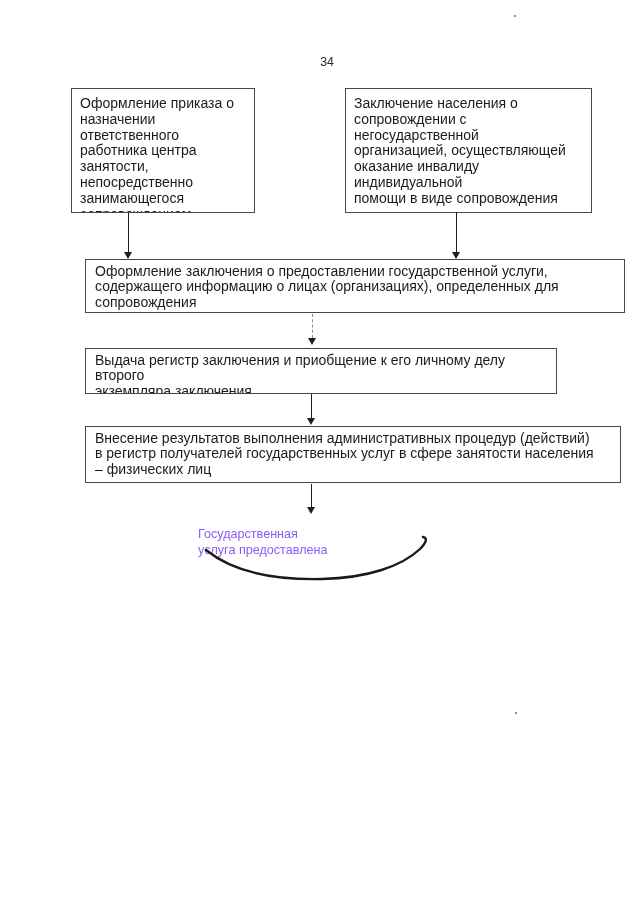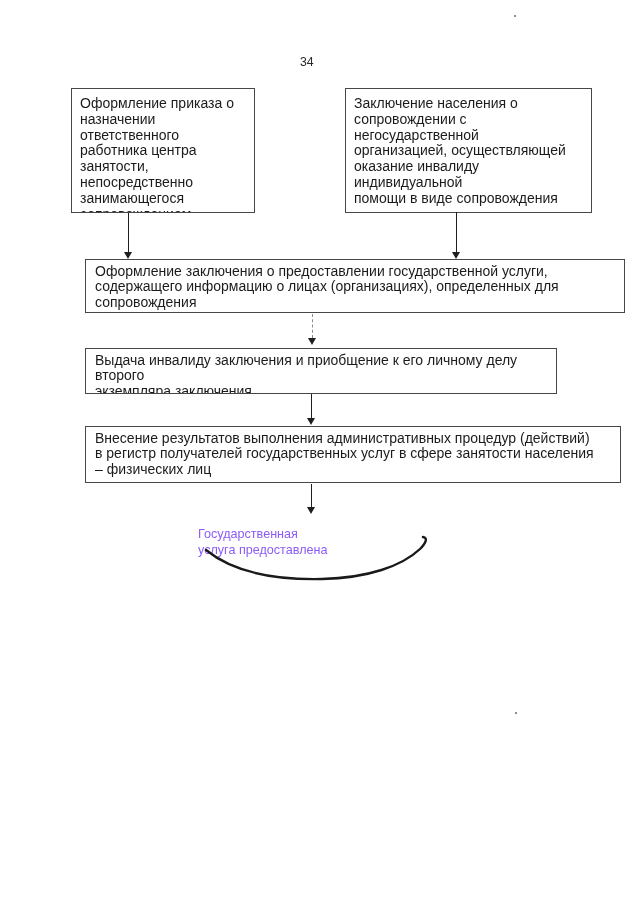--- a/index.html
+++ b/index.html
@@ -7,21 +7,21 @@
     position: relative;
     width: 640px;
     height: 905px;
     background: #ffffff;
     font-family: "Liberation Sans", sans-serif;
     overflow: hidden;
   }
   .page-number {
     position: absolute;
     left: 300px; top: 55px; width: 54px;
-    font-size: 12.3px; color: #2a2a2a; text-align: left;
+    font-size: 12.3px; color: #2a2a2a; text-align: center;
   }
   .box {
     position: absolute;
     box-sizing: border-box;
     border: 1.5px solid #474747;
     background: #ffffff;
     color: #1b1b1b;
     font-size: 14px;
     line-height: 15.8px;
     white-space: pre-line;
@@ -108,21 +108,21 @@
   <div class="vline arrow-r-line"></div>
   <div class="ahead arrow-r-head"></div>
 
   <div class="box wide-box box-a">Оформление заключения о предоставлении государственной услуги,
 содержащего информацию о лицах (организациях), определенных для
 сопровождения</div>
 
   <div class="dashline arrow-d-line"></div>
   <div class="ahead arrow-d-head"></div>
 
-  <div class="box wide-box box-b">Выдача инвалиду заключения и приобщение к его личному делу второго
+  <div class="box wide-box box-b">Выдача регистр заключения и приобщение к его личному делу второго
 экземпляра заключения</div>
 
   <div class="vline arrow-2-line"></div>
   <div class="ahead arrow-2-head"></div>
 
   <div class="box wide-box box-c">Внесение результатов выполнения административных процедур (действий)
 в регистр получателей государственных услуг в сфере занятости населения
 – физических лиц</div>
 
   <div class="vline arrow-3-line"></div>

